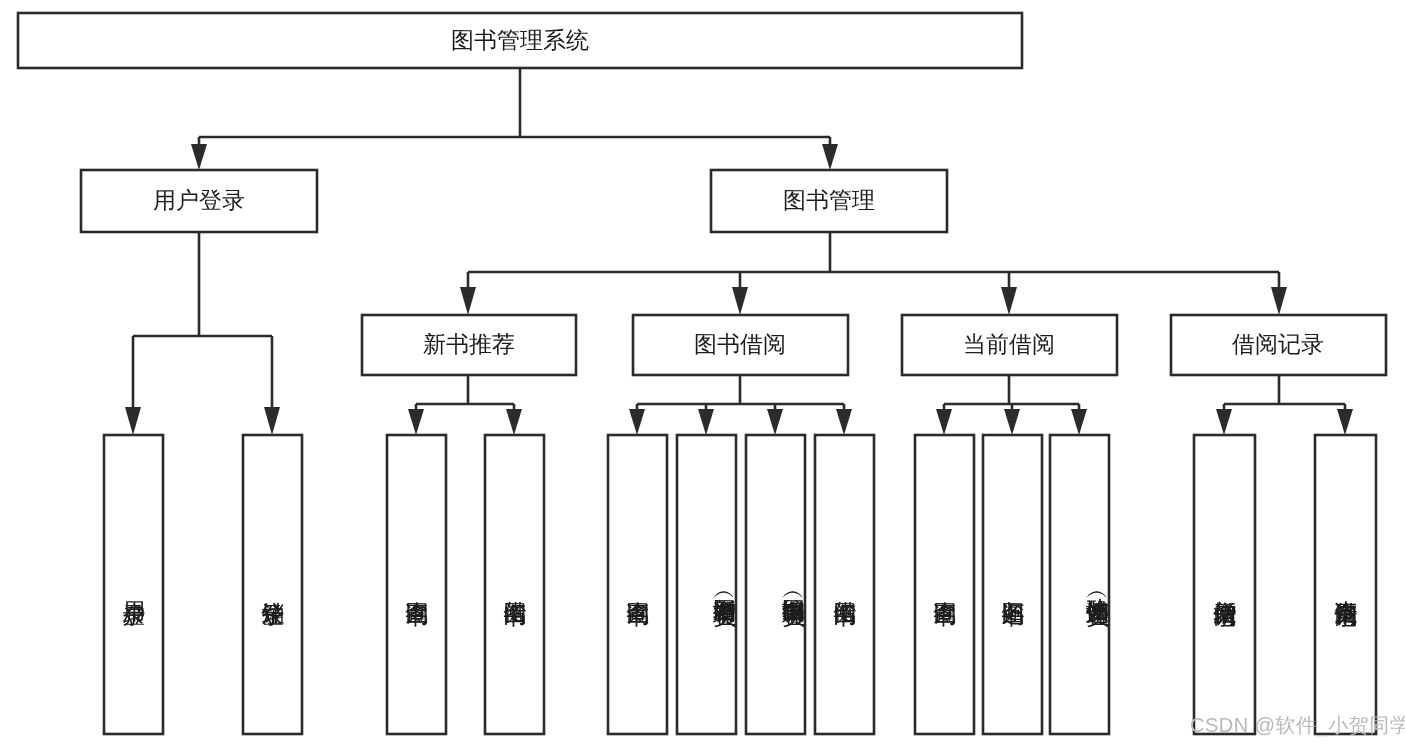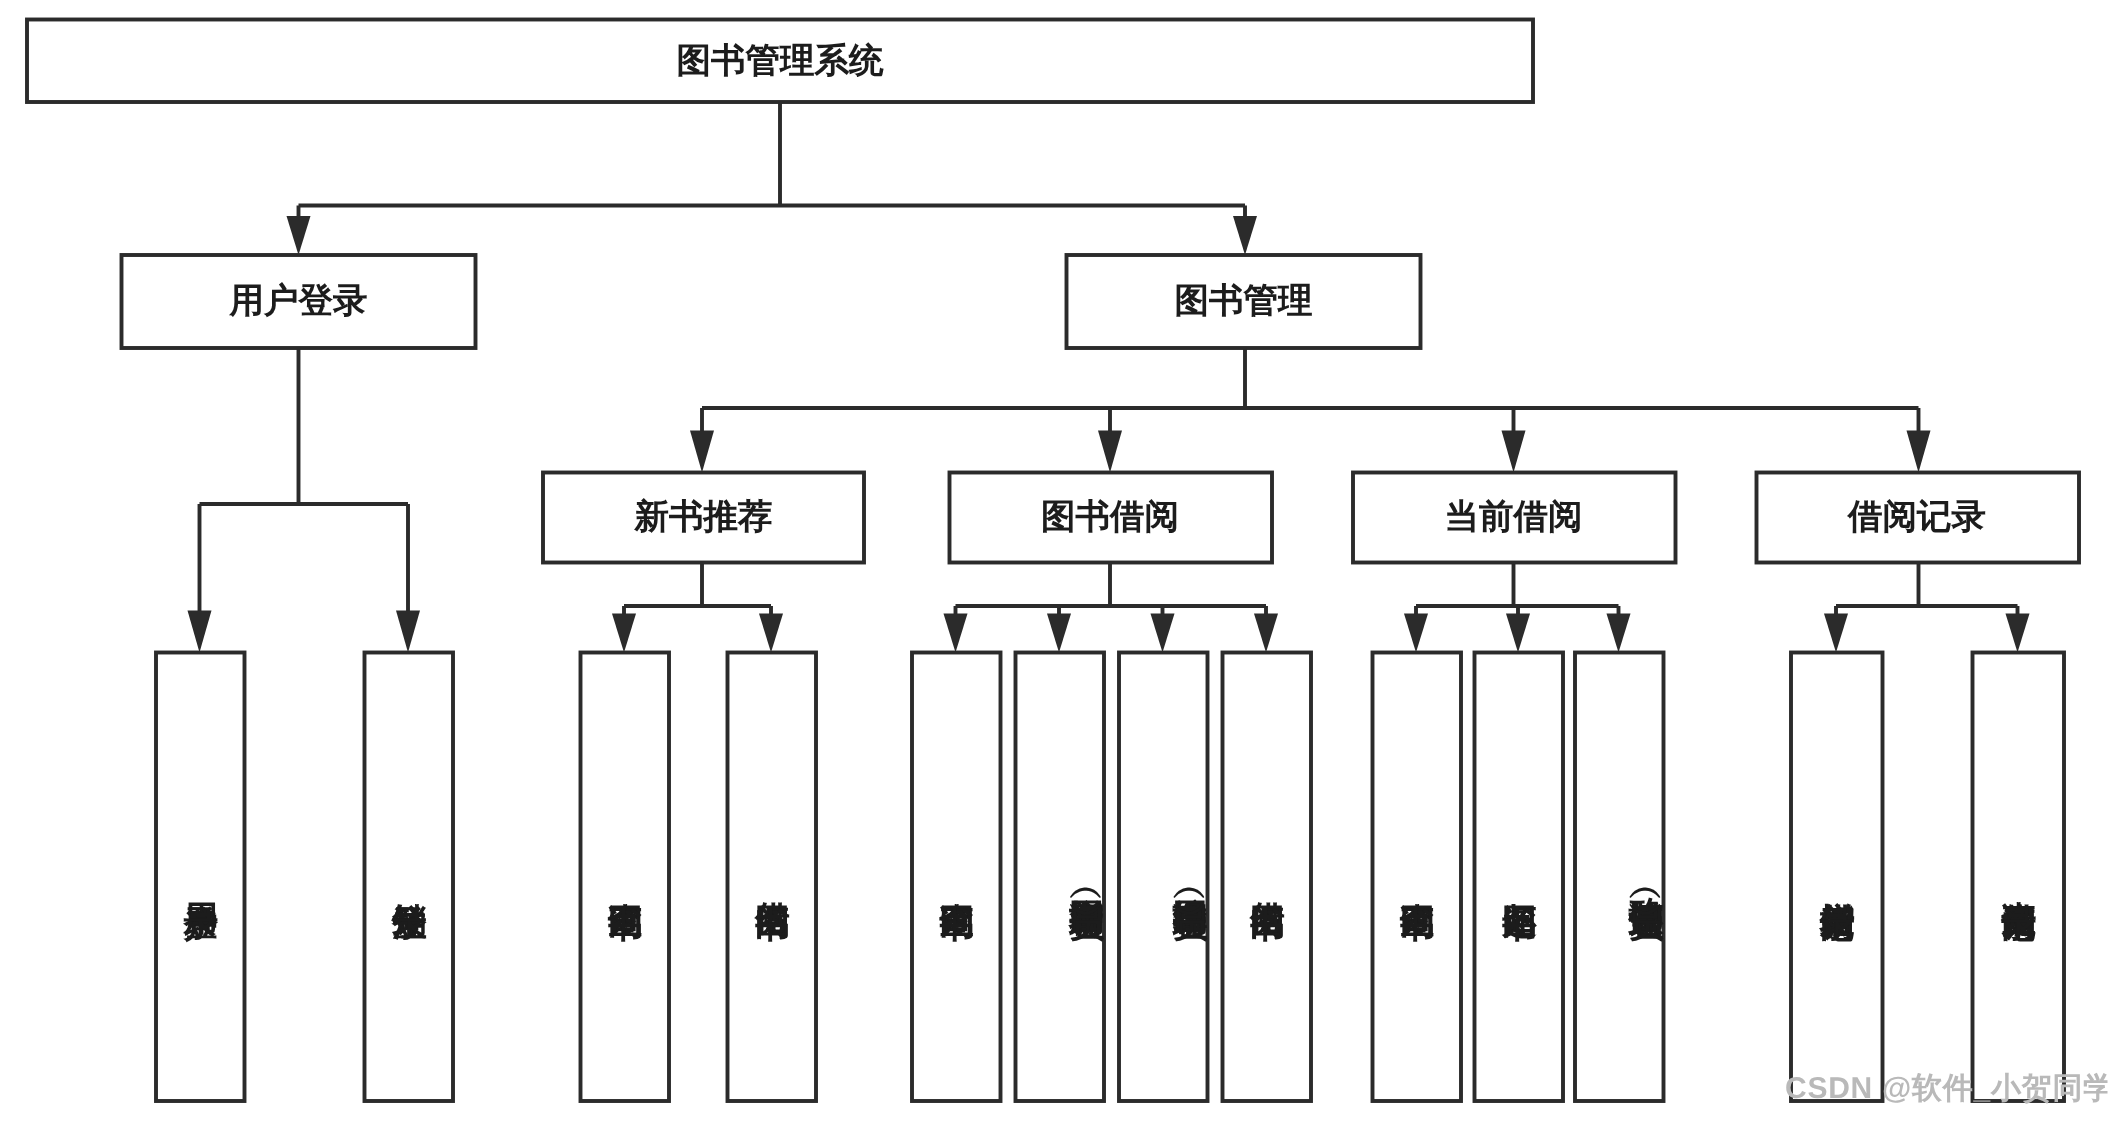--- a/index.html
+++ b/index.html
@@ -11,21 +11,20 @@
     width: 1405px;
     height: 747px;
     font-family: "Liberation Sans", "DejaVu Sans", sans-serif;
     overflow: hidden;
   }
   #diagram-root {
     position: relative;
     width: 1168px;
     height: 747px;
     background: #ffffff;
-    font-weight: bold;
   }
   svg#tree-svg {
     position: absolute;
     left: 0;
     top: 0;
     width: 1405px;
     height: 747px;
     display: block;
   }
   .node-box {

